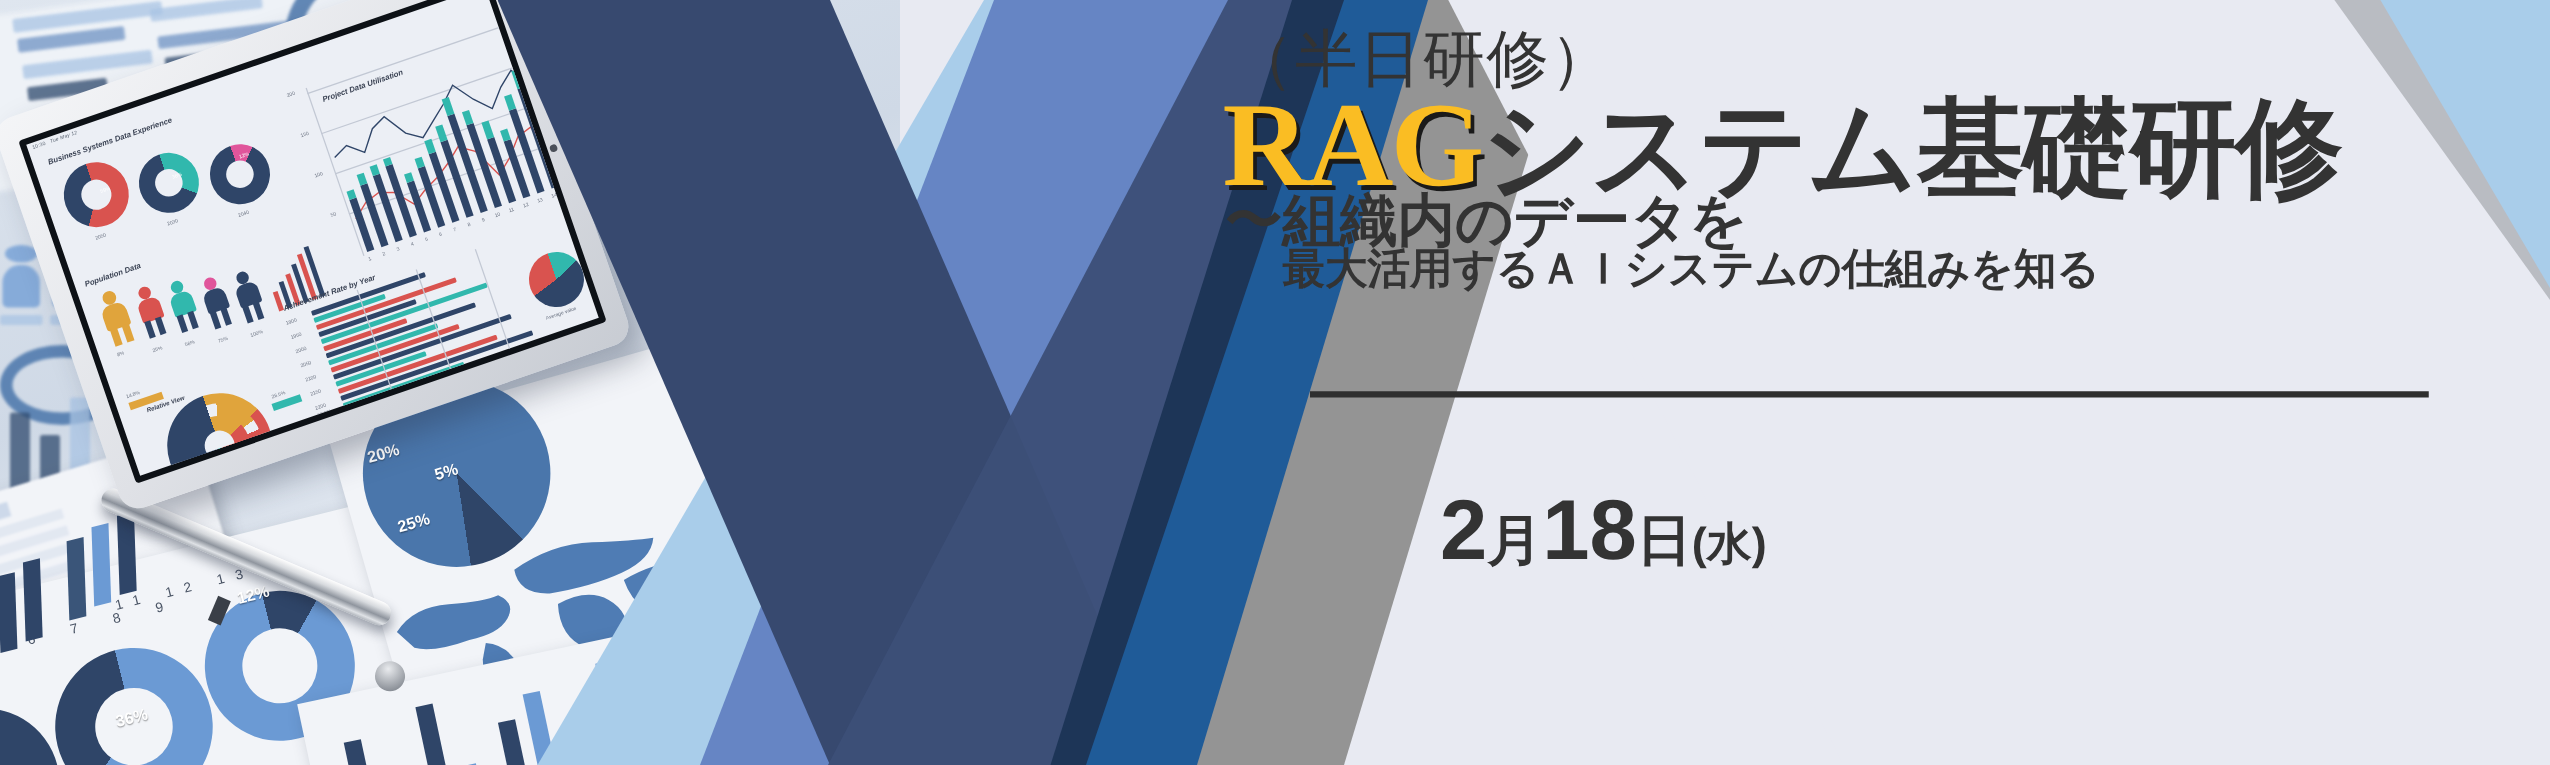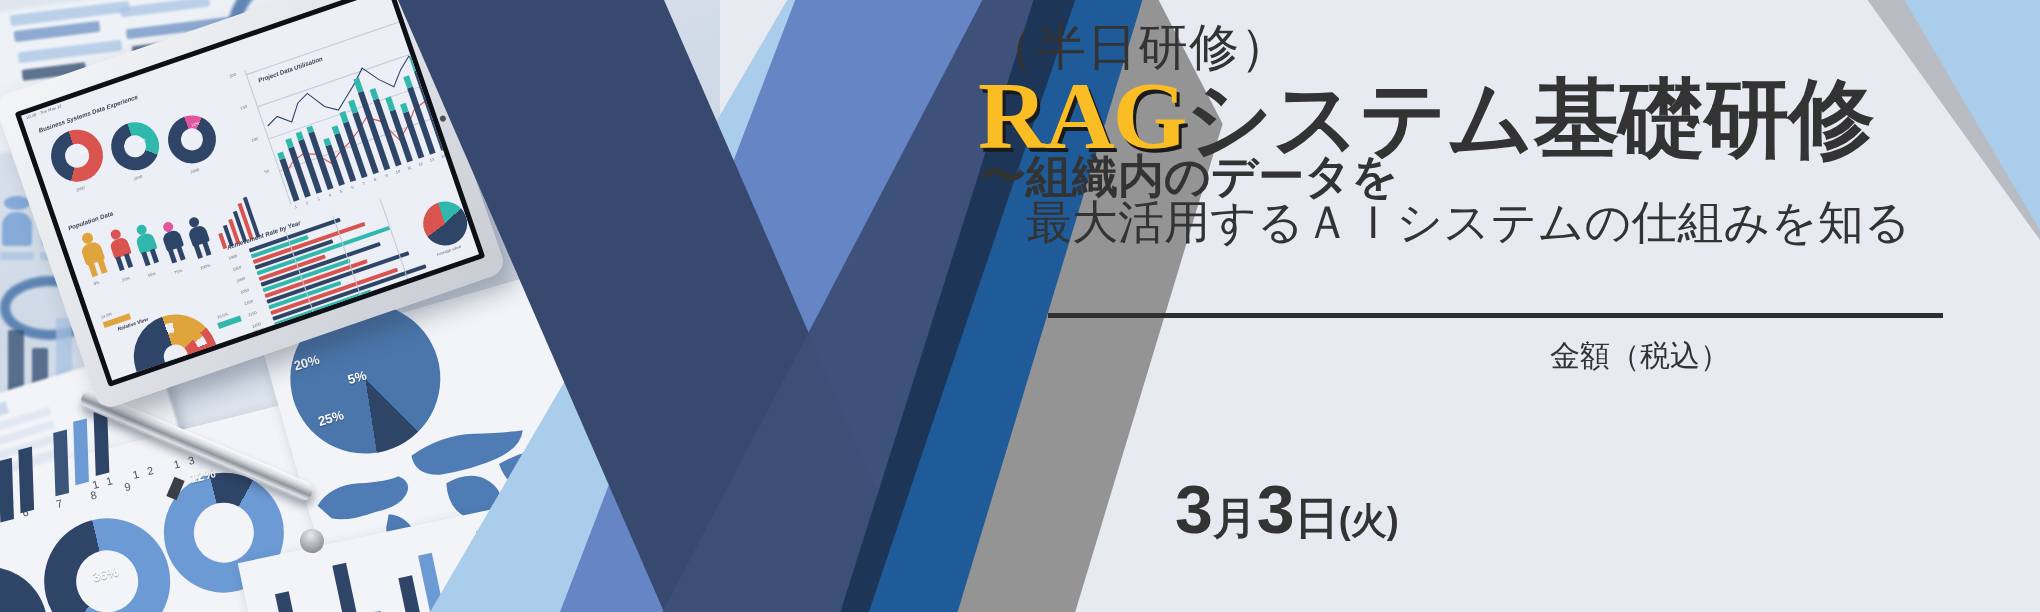--- a/index.html
+++ b/index.html
@@ -80,21 +80,21 @@
   .txt{position:absolute;white-space:nowrap;color:#333;}
 
   #t-kind{ left:55px; top:14px; font-size:50px; letter-spacing:1px; }
   #t-main{ left:48px; top:60px; font-size:86px; font-weight:bold; letter-spacing:-1px; }
   #t-main .rag{
     color:#fabd23; font-family:"Liberation Serif","DejaVu Serif",serif;
     font-weight:bold; font-size:96px; letter-spacing:-2px;
     text-shadow: 3px 4px 0 #1a1a1a;
   }
   #t-sub1{ left:50px; top:146px; font-size:46px; font-weight:bold; }
-  #t-sub2{ left:96px; top:192px; font-size:46px; font-weight:normal; }
+  #t-sub2{ left:96px; top:192px; font-size:34px; font-weight:bold; }
 
   #rule{position:absolute;left:118px;top:313px;width:895px;height:5px;background:#2f2f2f;}
 
   #lbl-date{ left:155px; top:336px; font-size:30px; }
   #lbl-price{ left:620px; top:336px; font-size:30px; }
 
   .dateline{position:absolute;white-space:nowrap;color:#333;font-weight:bold;}
   .dnum{font-size:68px;}
   .dunit{font-size:44px;}
   .dday{font-size:36px;}
@@ -444,22 +444,21 @@
       <span class="rag">RAG</span><span>システム基礎研修</span>
     </div>
 
     <div class="txt" id="t-kind">（半日研修）</div>
 
     <div class="txt" id="t-sub1">〜組織内のデータを</div>
     <div class="txt" id="t-sub2">最大活用するＡＩシステムの仕組みを知る</div>
 
     <div id="rule"></div>
 
-    <div class="txt" id="lbl-price">金額（税込）</div>
-
-
-    <div class="dateline" id="date2">
-      <span class="dnum">3</span><span class="dunit">月</span><span class="dnum">3</span><span class="dunit">日</span><span class="dday">(火)</span>
-    </div>
+
+    <div class="dateline" id="date1">
+      <span class="dnum">2</span><span class="dunit">月</span><span class="dnum">18</span><span class="dunit">日</span><span class="dday">(水)</span>
+    </div>
+
 
   </div>
 
 </div>
 
 </body></html>

